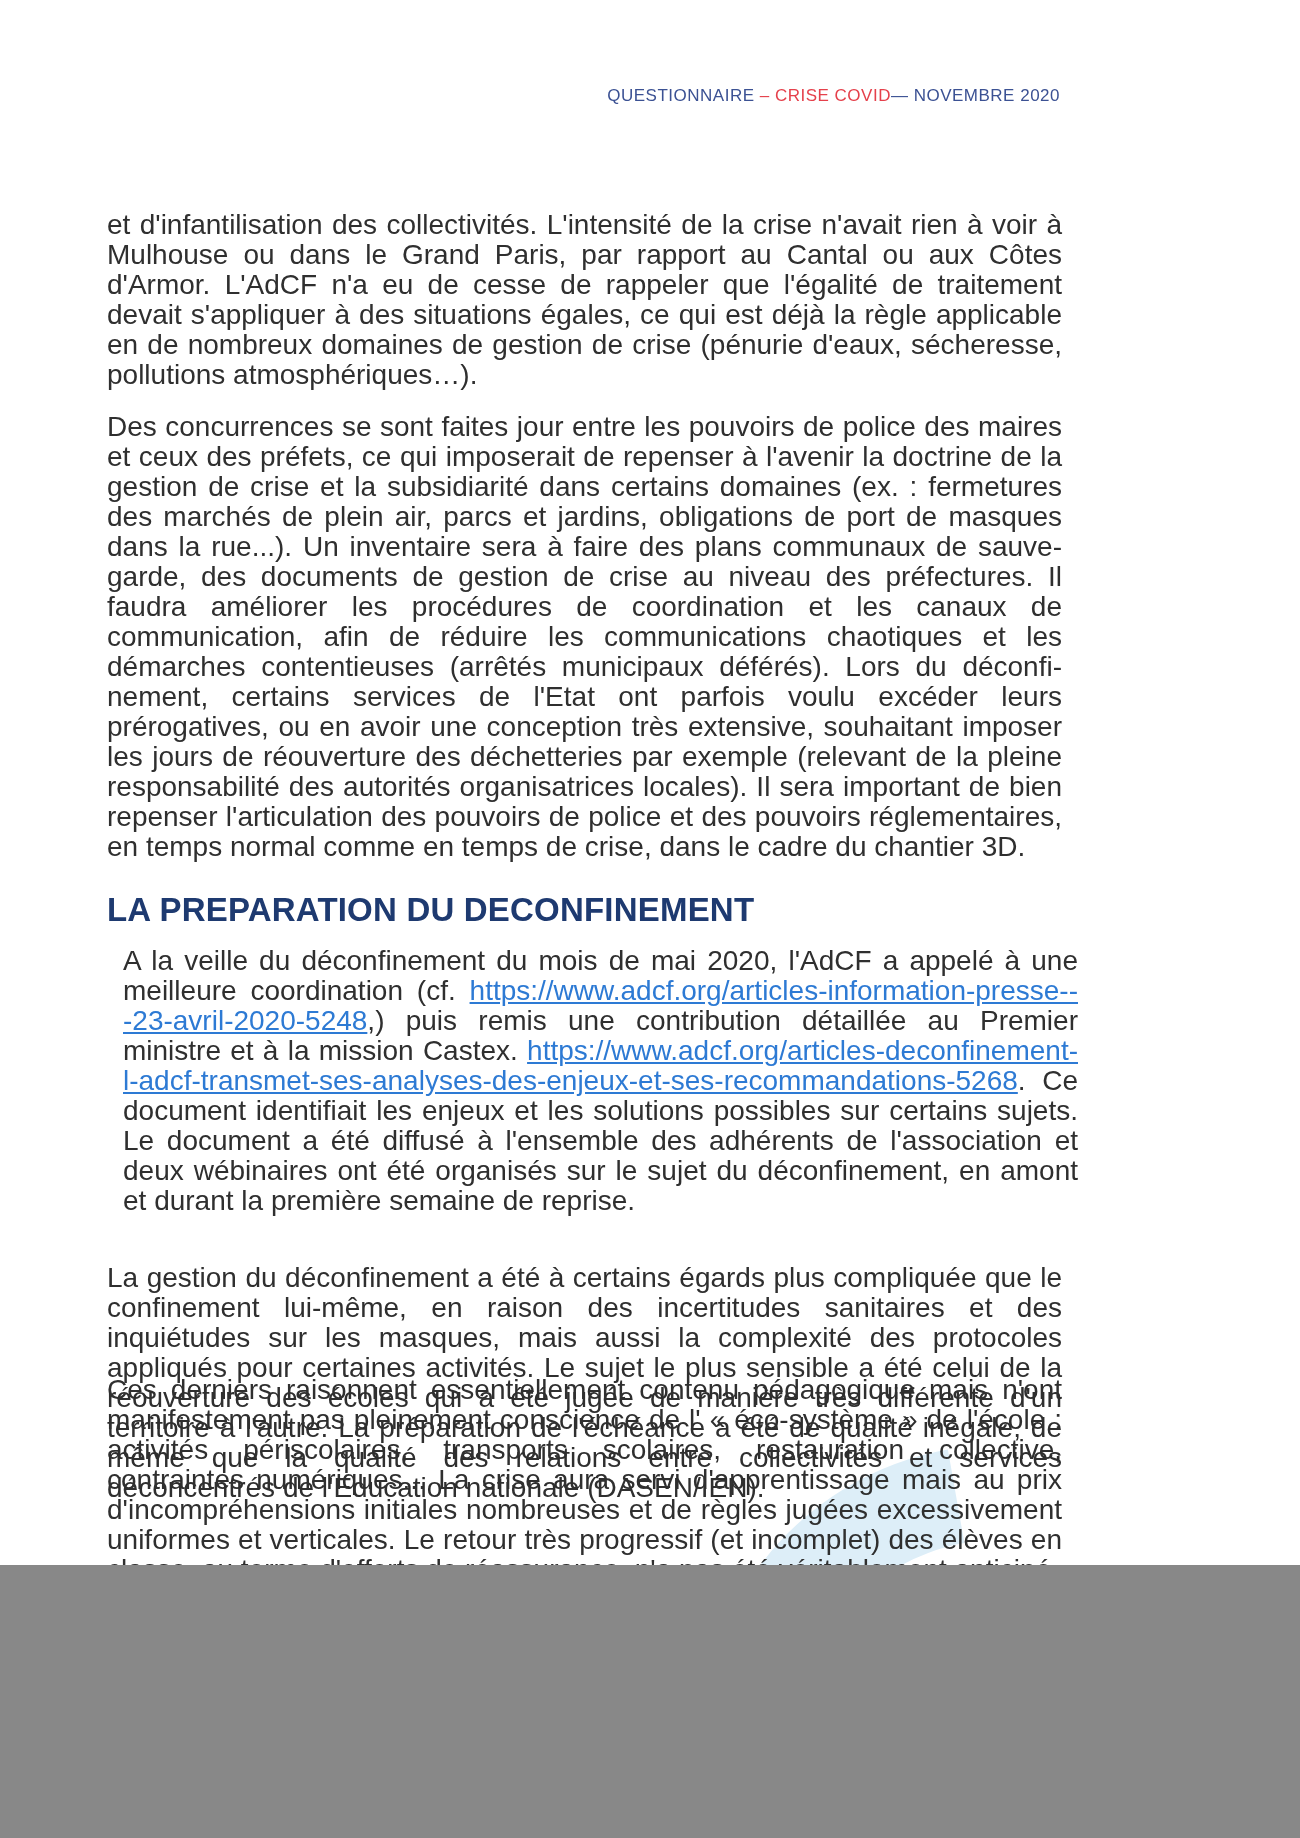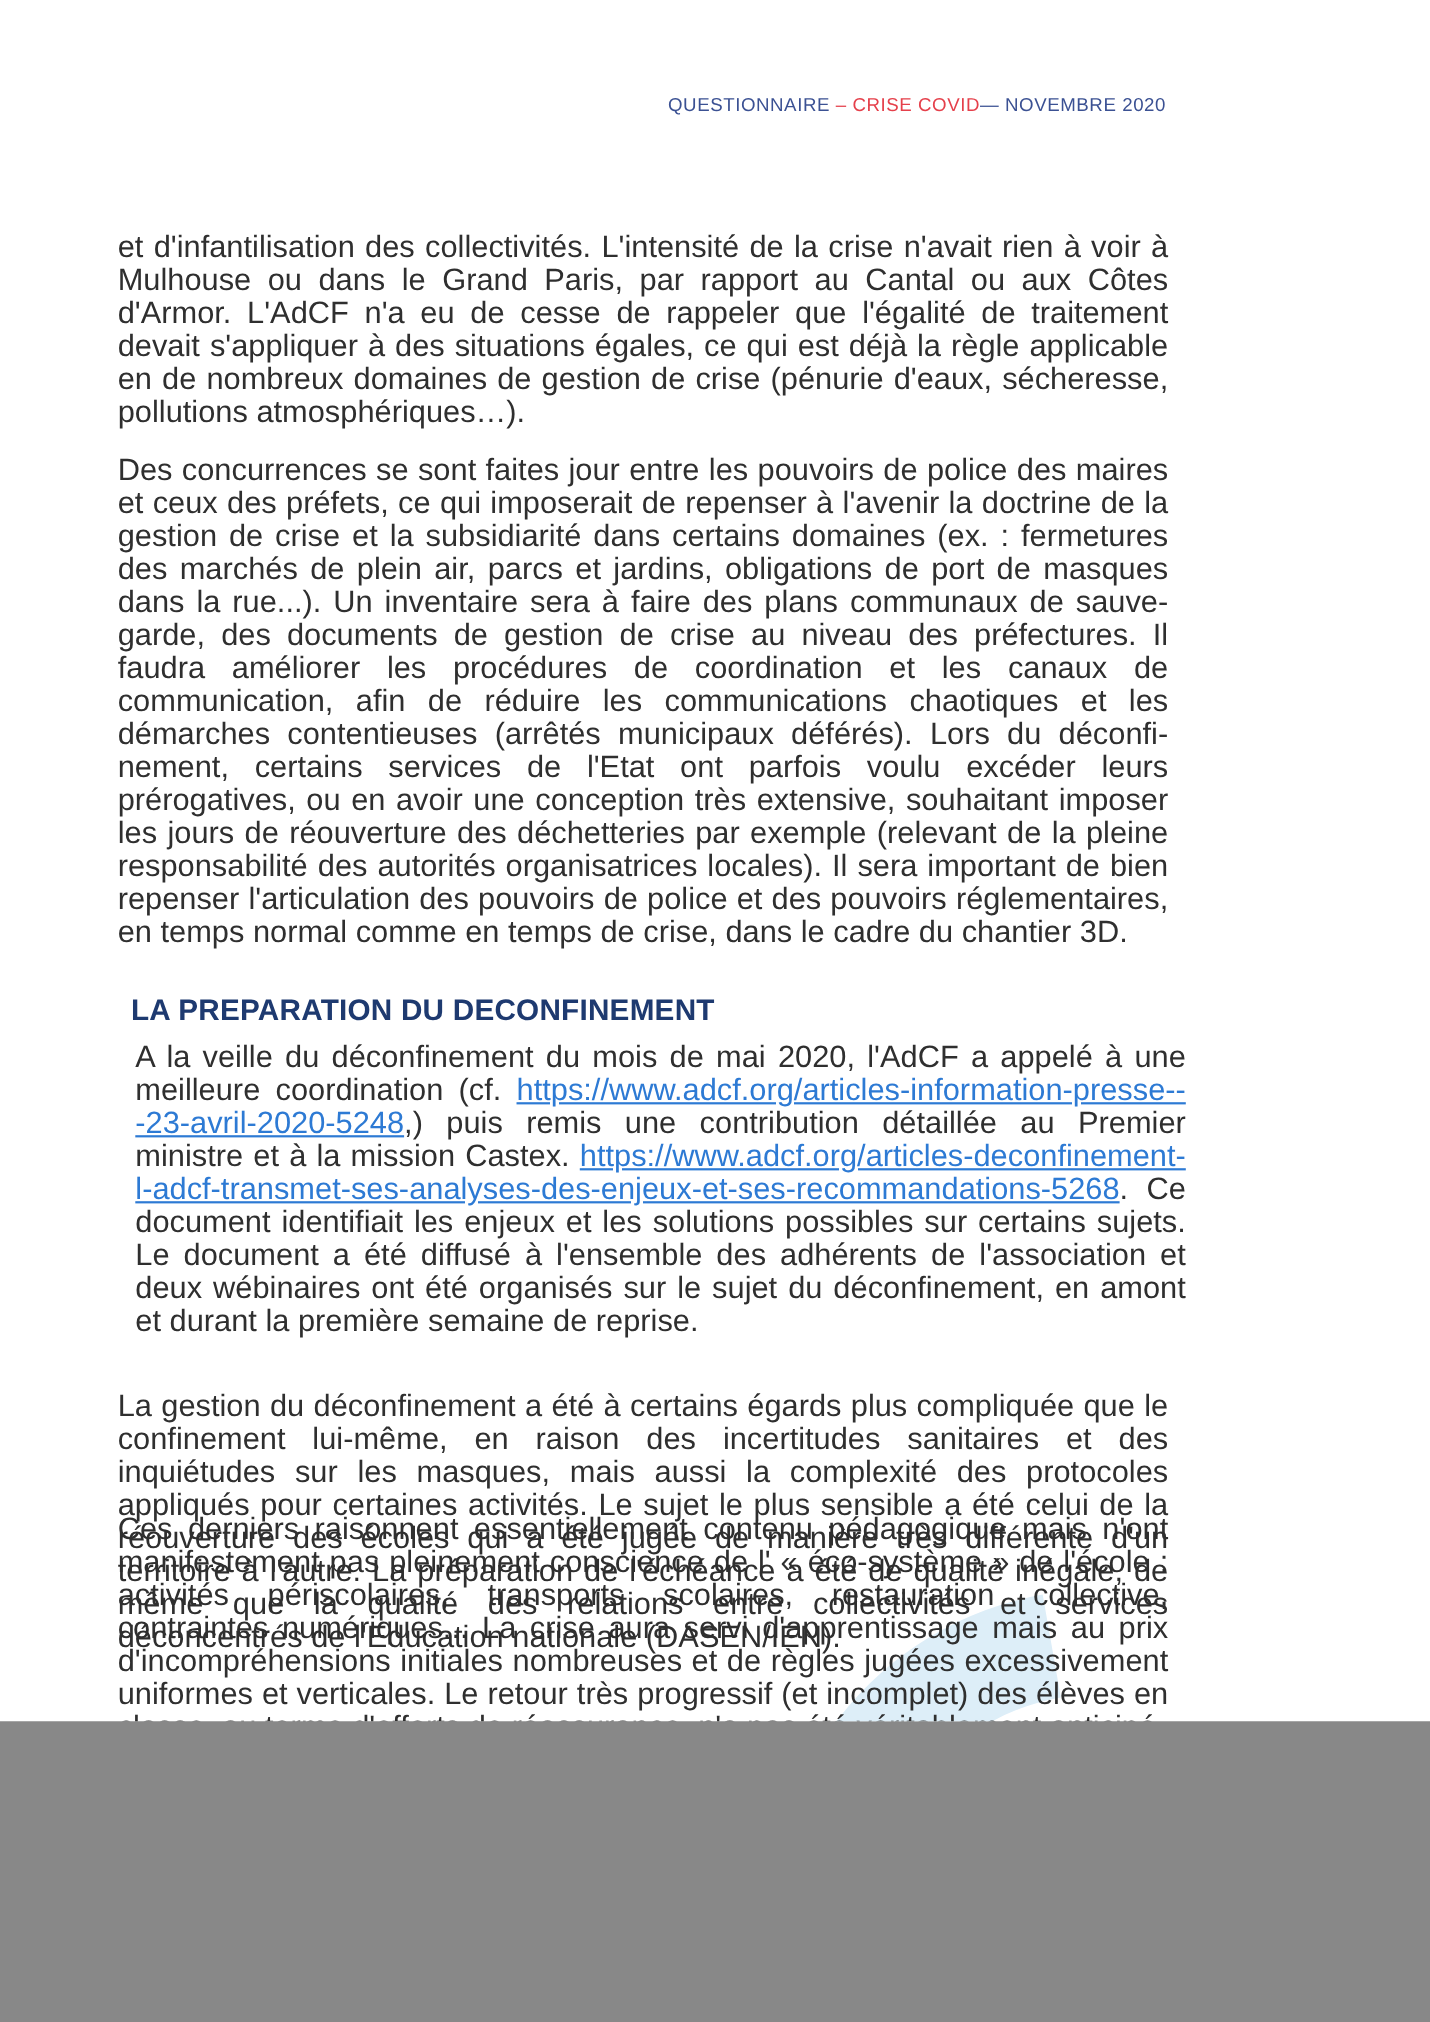--- a/index.html
+++ b/index.html
@@ -24,22 +24,22 @@
     position:absolute; left:107px; width:955px; margin:0;
     font-size:28px; line-height:30px; text-align:justify;
     hyphens:manual; -webkit-hyphens:manual; overflow-wrap:break-word;
   }
   #p1{top:210px;}
   #p2{top:412px;}
   #p3{top:946px;margin-left:16px;}
   #p4{top:1263px;}
   #p5{top:1375px;}
   .section-heading{
-    position:absolute; left:107px; top:891px; width:955px; margin:12px;
-    font-size:27px; font-weight:700; color:var(--navy); letter-spacing:.2px;
+    position:absolute; left:107px; top:891px; width:955px; margin:0;
+    font-size:33px; font-weight:700; color:var(--navy); letter-spacing:.2px;
   }
   .doc-link{color:var(--link_blue); text-decoration:underline; overflow-wrap:anywhere;}
   .footer-left{
     position:absolute; left:107px; top:1742px;
     font-size:18px; font-weight:700; letter-spacing:.6px; color:var(--footer_navy);
   }
   .footer-right{
     position:absolute; right:123px; top:1764px;
     font-size:13.5px; font-weight:700; letter-spacing:.6px; color:var(--footer_navy);
   }

